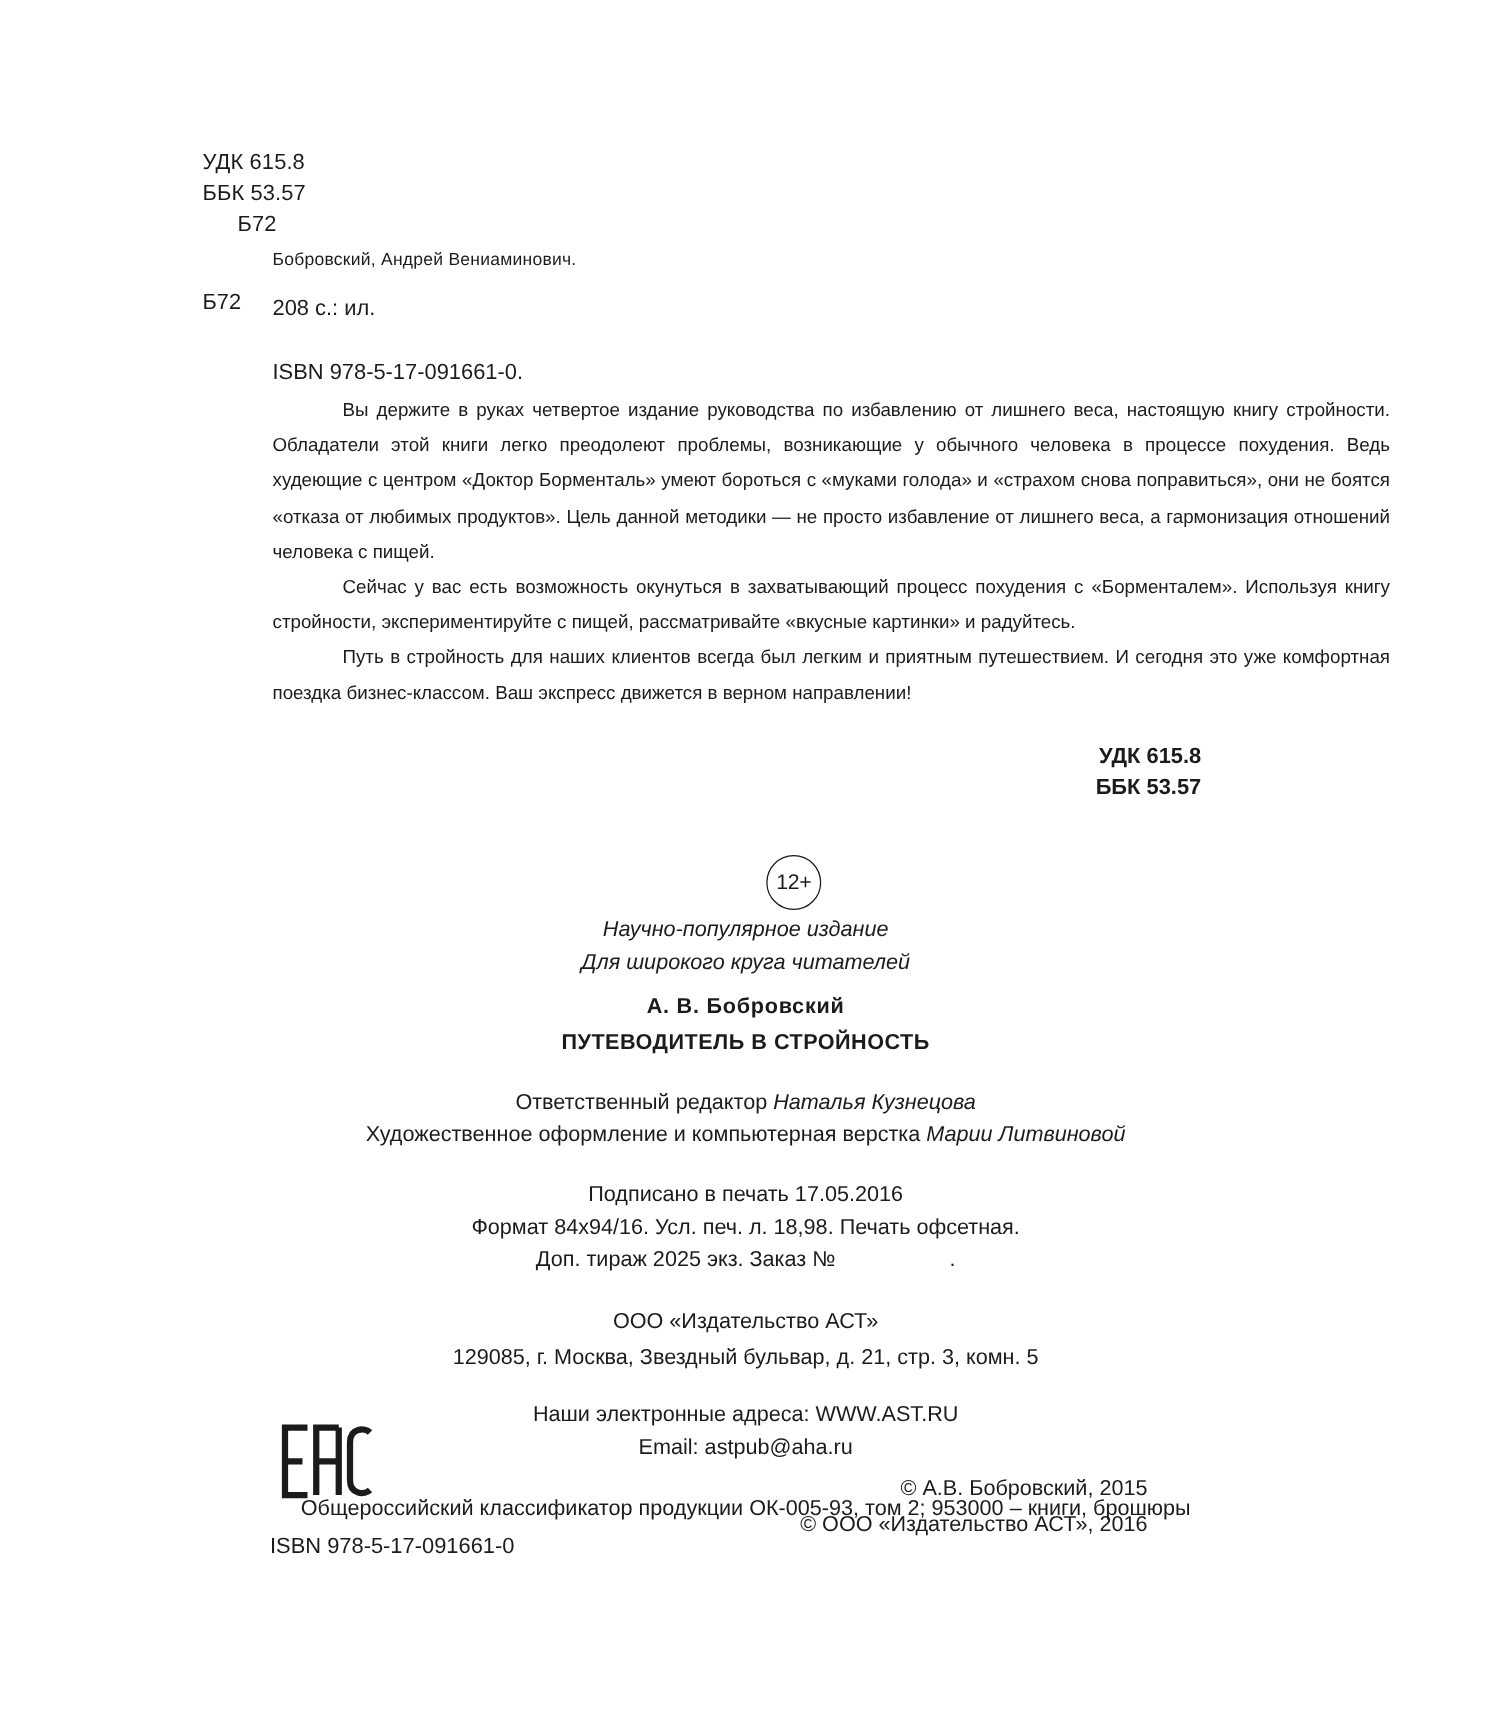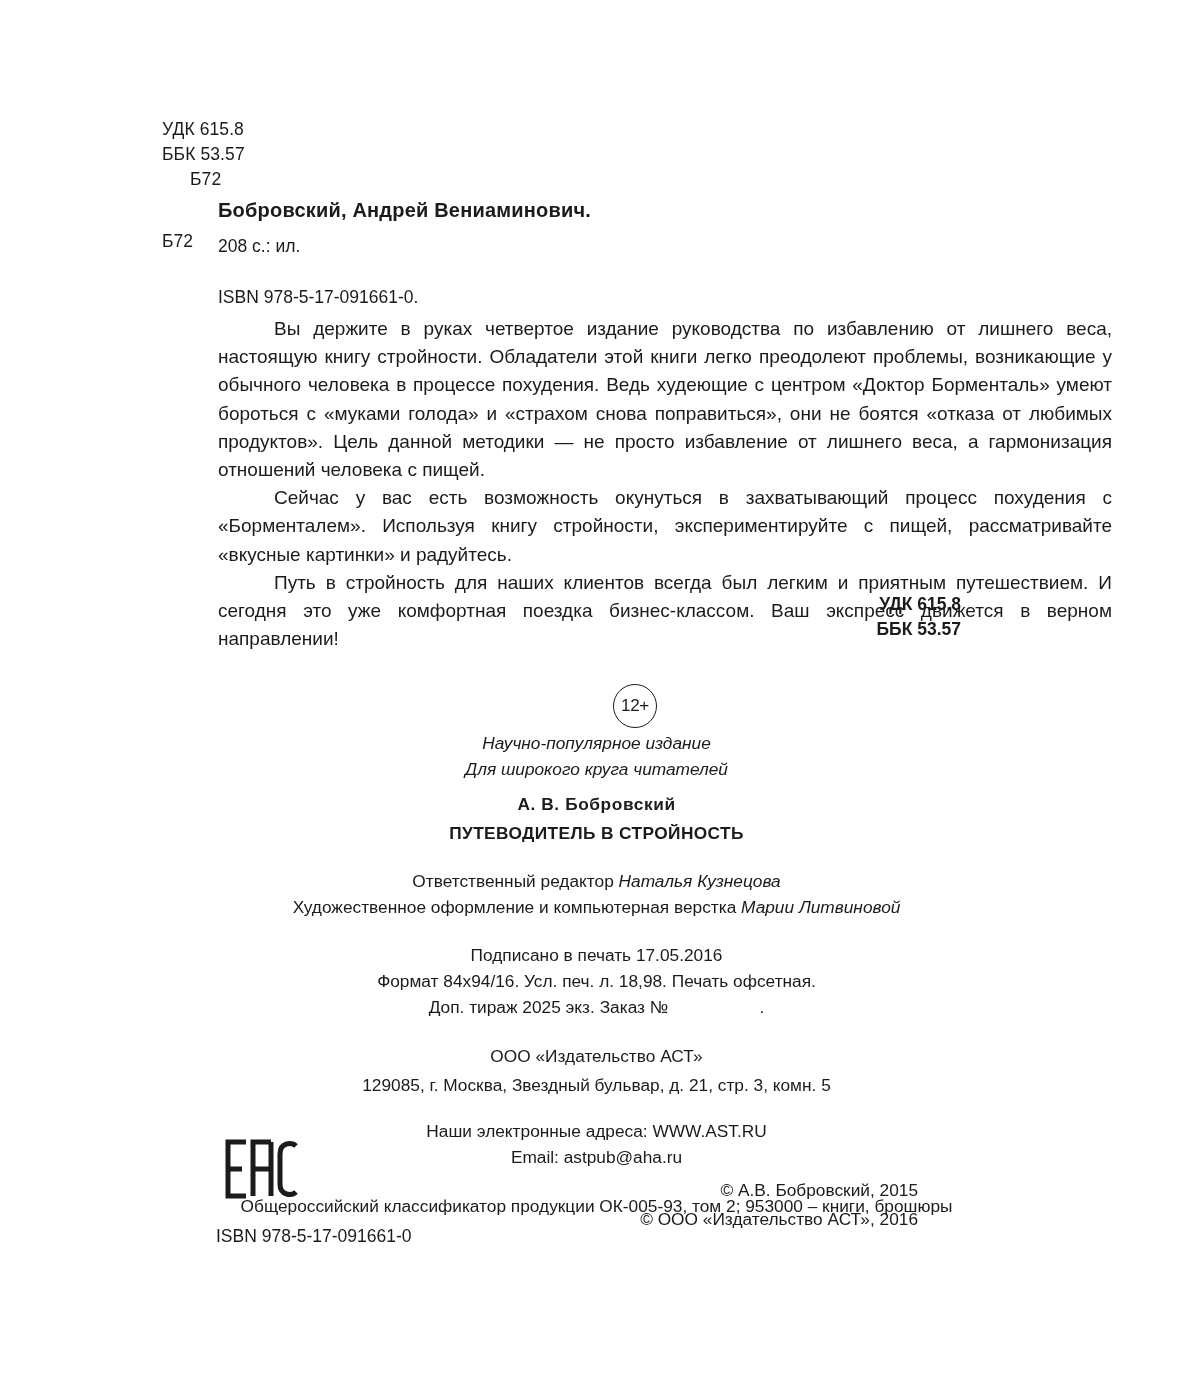--- a/index.html
+++ b/index.html
@@ -33,22 +33,22 @@
   }
   .classif .udk { display: block; }
   .classif .bbk { display: block; }
   .classif .code { display: block; padding-left: 28px; }
 
   
   .author-line {
     position: absolute;
     left: 218px;
     top: 199px;
-    font-size: 20px;
-    font-weight: bold;
+    font-size: 14px;
+    font-weight: normal;
     letter-spacing: .2px;
     text-align: center;
   }
 
   
   .bib-code {
     position: absolute;
     left: 162px;
     top: 231px;
     font-size: 17.5px;
@@ -73,21 +73,21 @@
     top: 287px;
     font-size: 17.5px;
   }
 
   
   .annot {
     position: absolute;
     left: 218px;
     top: 315px;
     width: 894px;
-    font-size: 19px;
+    font-size: 15px;
     line-height: 28.2px;
     text-align: justify;
   }
   .annot p {
     margin: 0;
     text-indent: 56px;
   }
 
   
   .udk-right {

